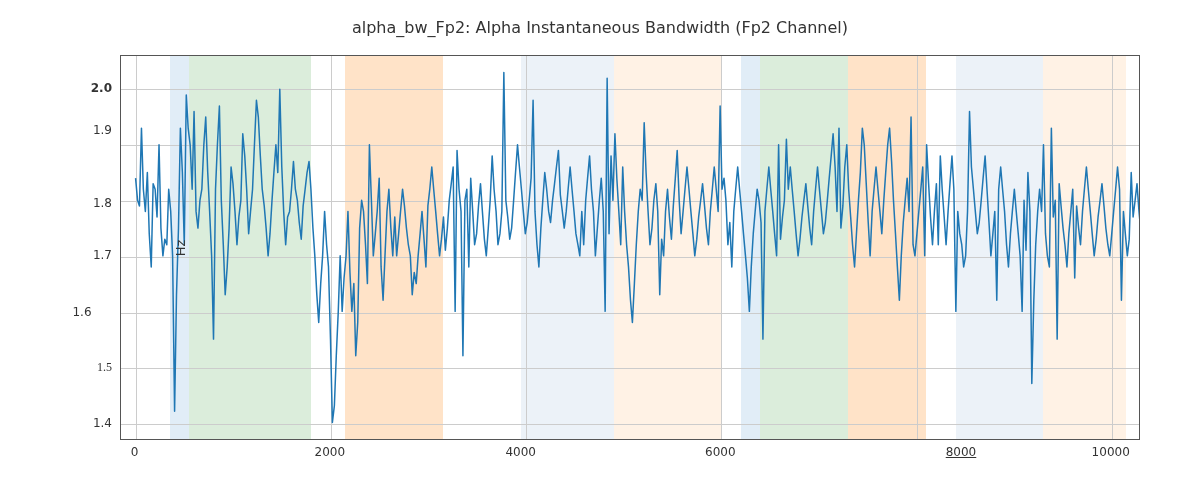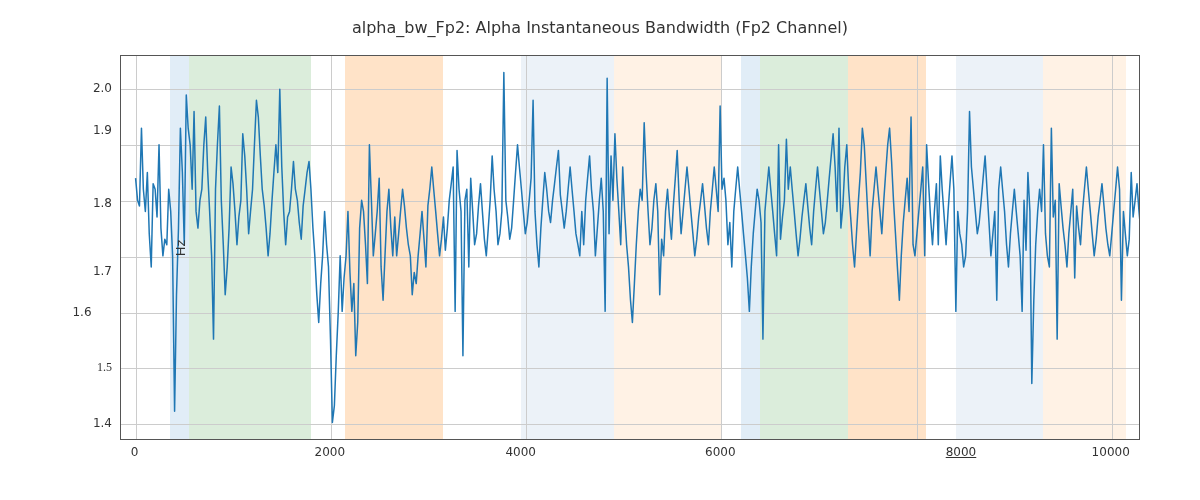--- a/index.html
+++ b/index.html
@@ -135,24 +135,24 @@
         <svg class="line-svg" viewBox="0 0 1020 385" preserveAspectRatio="none">
           <path d="M14.6 122.8 L16.6 145.1 L18.5 150.7 L20.5 72.5 L22.4 133.9 L24.4 156.2 L26.4 117.2 L28.3 178.6 L30.3 212.0 L32.2 128.3 L34.2 133.9 L36.1 161.8 L38.1 89.3 L40.0 173.0 L42.0 200.9 L43.9 184.1 L45.9 189.7 L47.8 133.9 L49.8 156.2 L51.7 200.9 L53.7 357.1 L55.6 239.9 L57.6 173.0 L59.5 72.5 L61.5 117.2 L63.4 189.7 L65.4 39.1 L67.3 72.5 L69.3 89.3 L71.3 133.9 L73.2 55.8 L75.2 156.2 L77.1 173.0 L79.1 145.1 L81.0 133.9 L83.0 89.3 L84.9 61.4 L86.9 117.2 L88.8 156.2 L90.8 200.9 L92.7 284.6 L94.7 133.9 L96.6 89.3 L98.6 50.2 L100.5 145.1 L102.5 189.7 L104.4 239.9 L106.4 212.0 L108.3 173.0 L110.3 111.6 L112.2 128.3 L114.2 156.2 L116.2 189.7 L118.1 161.8 L120.1 145.1 L122.0 78.1 L124.0 100.4 L125.9 133.9 L127.9 178.6 L129.8 156.2 L131.8 133.9 L133.7 89.3 L135.7 44.6 L137.6 61.4 L139.6 100.4 L141.5 133.9 L143.5 150.7 L145.4 173.0 L147.4 200.9 L149.3 178.6 L151.3 145.1 L153.2 117.2 L155.2 89.3 L157.1 117.2 L159.1 33.5 L161.1 111.6 L163.0 156.2 L165.0 189.7 L166.9 161.8 L168.9 156.2 L170.8 133.9 L172.8 106.0 L174.7 133.9 L176.7 145.1 L178.6 167.4 L180.6 184.1 L182.5 150.7 L184.5 133.9 L186.4 117.2 L188.4 106.0 L190.3 133.9 L192.3 173.0 L194.2 200.9 L196.2 239.9 L198.1 267.8 L200.1 228.8 L202.0 200.9 L204.0 156.2 L206.0 189.7 L207.9 212.0 L209.9 284.6 L211.8 368.3 L213.8 351.5 L215.7 301.3 L217.7 256.7 L219.6 200.9 L221.6 256.7 L223.5 223.2 L225.5 200.9 L227.4 156.2 L229.4 217.6 L231.3 256.7 L233.3 228.8 L235.2 301.3 L237.2 267.8 L239.1 173.0 L241.1 145.1 L243.0 156.2 L245.0 189.7 L246.9 228.8 L248.9 89.3 L250.9 145.1 L252.8 200.9 L254.8 178.6 L256.7 156.2 L258.7 122.8 L260.6 212.0 L262.6 245.5 L264.5 200.9 L266.5 156.2 L268.4 133.9 L270.4 173.0 L272.3 200.9 L274.3 161.8 L276.2 200.9 L278.2 178.6 L280.1 156.2 L282.1 133.9 L284.0 150.7 L286.0 173.0 L287.9 189.7 L289.9 200.9 L291.8 239.9 L293.8 217.6 L295.8 228.8 L297.7 200.9 L299.7 178.6 L301.6 156.2 L303.6 184.1 L305.5 212.0 L307.5 150.7 L309.4 133.9 L311.4 111.6 L313.3 133.9 L315.3 156.2 L317.2 178.6 L319.2 200.9 L321.1 184.1 L323.1 161.8 L325.0 195.3 L327.0 173.0 L328.9 145.1 L330.9 128.3 L332.8 111.6 L334.8 256.7 L336.7 94.9 L338.7 133.9 L340.7 156.2 L342.6 301.3 L344.6 145.1 L346.5 133.9 L348.5 212.0 L350.4 122.8 L352.4 156.2 L354.3 189.7 L356.3 178.6 L358.2 150.7 L360.2 128.3 L362.1 156.2 L364.1 184.1 L366.0 200.9 L368.0 173.0 L369.9 145.1 L371.9 100.4 L373.8 133.9 L375.8 156.2 L377.7 189.7 L379.7 178.6 L381.6 156.2 L383.6 16.7 L385.6 145.1 L387.5 161.8 L389.5 184.1 L391.4 173.0 L393.4 145.1 L395.3 117.2 L397.3 89.3 L399.2 111.6 L401.2 133.9 L403.1 156.2 L405.1 178.6 L407.0 167.4 L409.0 145.1 L410.9 122.8 L412.9 44.6 L414.8 156.2 L416.8 189.7 L418.7 212.0 L420.7 173.0 L422.6 145.1 L424.6 117.2 L426.5 133.9 L428.5 156.2 L430.4 167.4 L432.4 145.1 L434.4 128.3 L436.3 111.6 L438.3 94.9 L440.2 139.5 L442.2 156.2 L444.1 173.0 L446.1 156.2 L448.0 133.9 L450.0 111.6 L451.9 133.9 L453.9 156.2 L455.8 178.6 L457.8 189.7 L459.7 200.9 L461.7 156.2 L463.6 189.7 L465.6 145.1 L467.5 122.8 L469.5 100.4 L471.4 133.9 L473.4 156.2 L475.3 200.9 L477.3 173.0 L479.3 145.1 L481.2 122.8 L483.2 156.2 L485.1 256.7 L487.1 22.3 L489.0 178.6 L491.0 100.4 L492.9 145.1 L494.9 78.1 L496.8 122.8 L498.8 156.2 L500.7 189.7 L502.7 111.6 L504.6 156.2 L506.6 189.7 L508.5 212.0 L510.5 245.5 L512.4 267.8 L514.4 228.8 L516.3 189.7 L518.3 156.2 L520.2 133.9 L522.2 145.1 L524.2 67.0 L526.1 117.2 L528.1 156.2 L530.0 189.7 L532.0 173.0 L533.9 145.1 L535.9 128.3 L537.8 156.2 L539.8 239.9 L541.7 184.1 L543.7 200.9 L545.6 156.2 L547.6 133.9 L549.5 161.8 L551.5 184.1 L553.4 150.7 L555.4 122.8 L557.3 94.9 L559.3 145.1 L561.2 178.6 L563.2 156.2 L565.1 133.9 L567.1 111.6 L569.1 133.9 L571.0 156.2 L573.0 178.6 L574.9 200.9 L576.9 184.1 L578.8 161.8 L580.8 145.1 L582.7 128.3 L584.7 150.7 L586.6 173.0 L588.6 189.7 L590.5 156.2 L592.5 133.9 L594.4 111.6 L596.4 133.9 L598.3 156.2 L600.3 50.2 L602.2 133.9 L604.2 122.8 L606.1 145.1 L608.1 189.7 L610.0 167.4 L612.0 212.0 L614.0 156.2 L615.9 133.9 L617.9 111.6 L619.8 133.9 L621.8 156.2 L623.7 178.6 L625.7 200.9 L627.6 223.2 L629.6 256.7 L631.5 212.0 L633.5 178.6 L635.4 156.2 L637.4 133.9 L639.3 145.1 L641.3 167.4 L643.2 284.6 L645.2 156.2 L647.1 133.9 L649.1 111.6 L651.0 133.9 L653.0 156.2 L654.9 178.6 L656.9 200.9 L658.9 89.3 L660.8 184.1 L662.8 161.8 L664.7 145.1 L666.7 83.7 L668.6 133.9 L670.6 111.6 L672.5 133.9 L674.5 156.2 L676.4 178.6 L678.4 200.9 L680.3 184.1 L682.3 161.8 L684.2 145.1 L686.2 128.3 L688.1 150.7 L690.1 173.0 L692.0 189.7 L694.0 156.2 L695.9 133.9 L697.9 111.6 L699.8 133.9 L701.8 156.2 L703.8 178.6 L705.7 167.4 L707.7 145.1 L709.6 122.8 L711.6 100.4 L713.5 78.1 L715.5 111.6 L717.4 156.2 L719.4 72.5 L721.3 173.0 L723.3 150.7 L725.2 111.6 L727.2 89.3 L729.1 133.9 L731.1 161.8 L733.0 189.7 L735.0 212.0 L736.9 178.6 L738.9 145.1 L740.8 117.2 L742.8 72.5 L744.7 89.3 L746.7 128.3 L748.7 167.4 L750.6 200.9 L752.6 156.2 L754.5 133.9 L756.5 111.6 L758.4 133.9 L760.4 156.2 L762.3 178.6 L764.3 145.1 L766.2 117.2 L768.2 89.3 L770.1 72.5 L772.1 106.0 L774.0 145.1 L776.0 178.6 L777.9 212.0 L779.9 245.5 L781.8 200.9 L783.8 167.4 L785.7 145.1 L787.7 122.8 L789.6 156.2 L791.6 61.4 L793.6 189.7 L795.5 200.9 L797.5 178.6 L799.4 156.2 L801.4 133.9 L803.3 111.6 L805.3 200.9 L807.2 89.3 L809.2 128.3 L811.1 161.8 L813.1 189.7 L815.0 156.2 L817.0 128.3 L818.9 189.7 L820.9 100.4 L822.8 133.9 L824.8 161.8 L826.7 189.7 L828.7 156.2 L830.6 128.3 L832.6 100.4 L834.5 133.9 L836.5 256.7 L838.4 156.2 L840.4 178.6 L842.4 189.7 L844.3 212.0 L846.3 200.9 L848.2 156.2 L850.2 55.8 L852.1 111.6 L854.1 133.9 L856.0 156.2 L858.0 178.6 L859.9 167.4 L861.9 145.1 L863.8 122.8 L865.8 100.4 L867.7 133.9 L869.7 167.4 L871.6 200.9 L873.6 178.6 L875.5 156.2 L877.5 245.5 L879.4 133.9 L881.4 111.6 L883.3 133.9 L885.3 156.2 L887.3 189.7 L889.2 212.0 L891.2 178.6 L893.1 156.2 L895.1 133.9 L897.0 156.2 L899.0 178.6 L900.9 200.9 L902.9 256.7 L904.8 145.1 L906.8 195.3 L908.7 117.2 L910.7 156.2 L912.6 329.2 L914.6 245.5 L916.5 189.7 L918.5 156.2 L920.4 133.9 L922.4 156.2 L924.3 89.3 L926.3 178.6 L928.2 200.9 L930.2 212.0 L932.2 72.5 L934.1 161.8 L936.1 145.1 L938.0 284.6 L940.0 128.3 L941.9 150.7 L943.9 173.0 L945.8 189.7 L947.8 212.0 L949.7 178.6 L951.7 156.2 L953.6 133.9 L955.6 223.2 L957.5 150.7 L959.5 173.0 L961.4 189.7 L963.4 156.2 L965.3 133.9 L967.3 111.6 L969.2 133.9 L971.2 156.2 L973.1 178.6 L975.1 200.9 L977.1 184.1 L979.0 161.8 L981.0 145.1 L982.9 128.3 L984.9 150.7 L986.8 173.0 L988.8 189.7 L990.7 200.9 L992.7 178.6 L994.6 156.2 L996.6 133.9 L998.5 111.6 L1000.5 133.9 L1002.4 245.5 L1004.4 156.2 L1006.3 178.6 L1008.3 200.9 L1010.2 184.1 L1012.2 117.2 L1014.1 161.8 L1016.1 145.1 L1018.0 128.3 L1020.0 156.2 L1022.0 178.6 L1023.9 167.4 L1025.9 145.1 L1027.8 122.8 L1029.8 145.1 L1031.7 167.4 L1033.7 189.7 L1035.6 212.0 " class="series-path" style="stroke: rgb(31, 119, 180);"></path>
         </svg>
       </div>
 
     <div class="ylabel">Hz</div>
 
   <div class="ytick-label" style="top: 368.261px;">1.4</div>
       <div class="ytick-label" style="top: 312.464px; font-family: Liberation Serif, serif;">1.5</div>
       <div class="ytick-label" style="top: 256.667px; text-align: center;">1.6</div>
-      <div class="ytick-label" style="top: 216px;">1.7</div>
+      <div class="ytick-label" style="top: 200px;">1.7</div>
       <div class="ytick-label" style="top: 148px;">1.8</div>
       <div class="ytick-label" style="top: 75px;">1.9</div>
-      <div class="ytick-label" style="top: 33.4783px;">2.0</div>
+      <div class="ytick-label" style="top: 33.4783px; font-weight: bold;">2.0</div>
       <div class="xtick-label" style="left: 14.6411px;">0</div>
       <div class="xtick-label" style="left: 209.856px;">2000</div>
       <div class="xtick-label" style="left: 386px; text-align: right;">4000</div>
       <div class="xtick-label" style="left: 600.287px;">6000</div>
       <div class="xtick-label" style="left: 841px; text-decoration: underline;">8000</div>
       <div class="xtick-label" style="left: 990.718px; text-align: center;">10000</div>
     </div>
 </div>
 
 </body></html>

